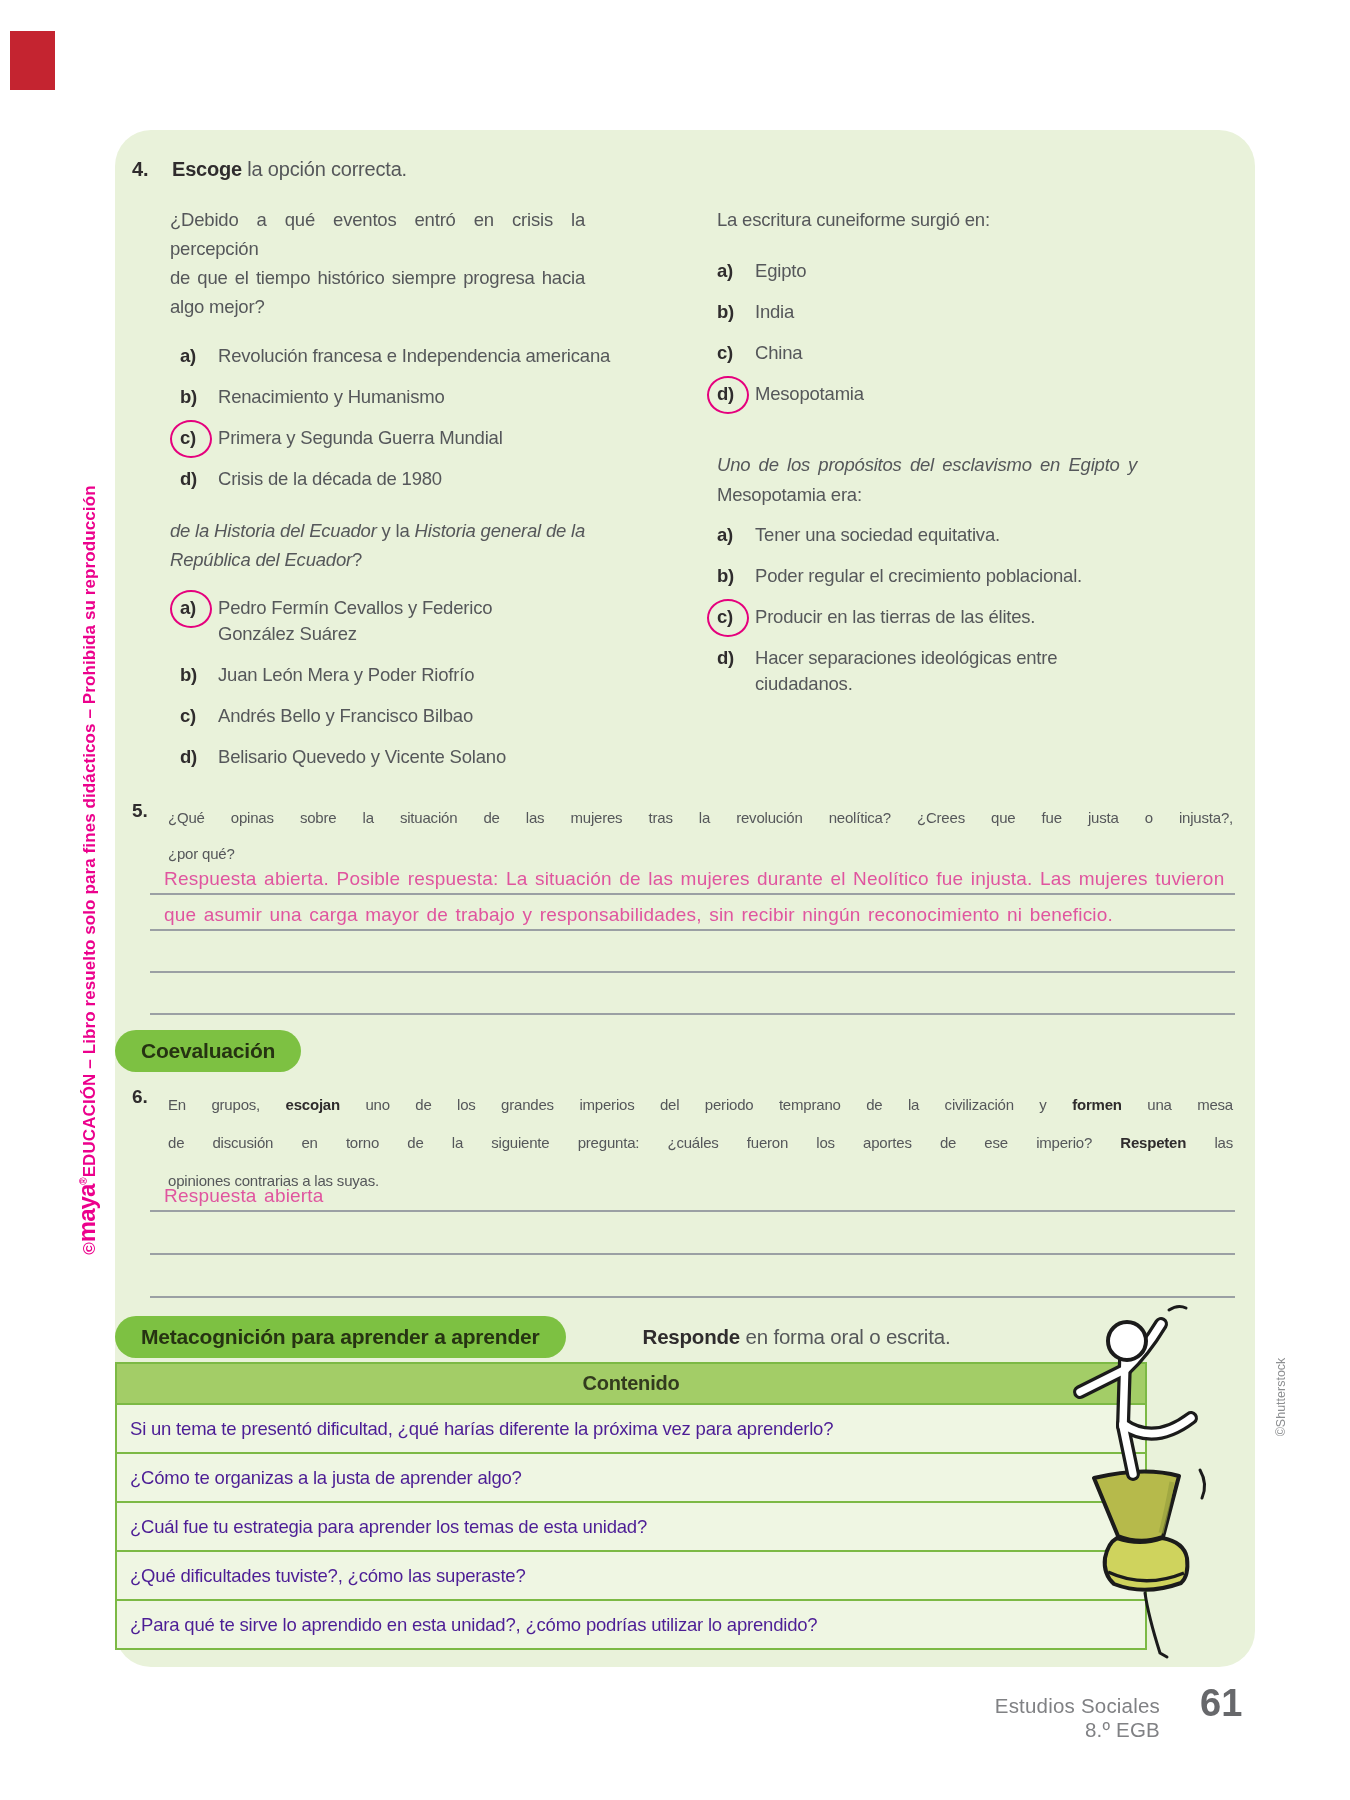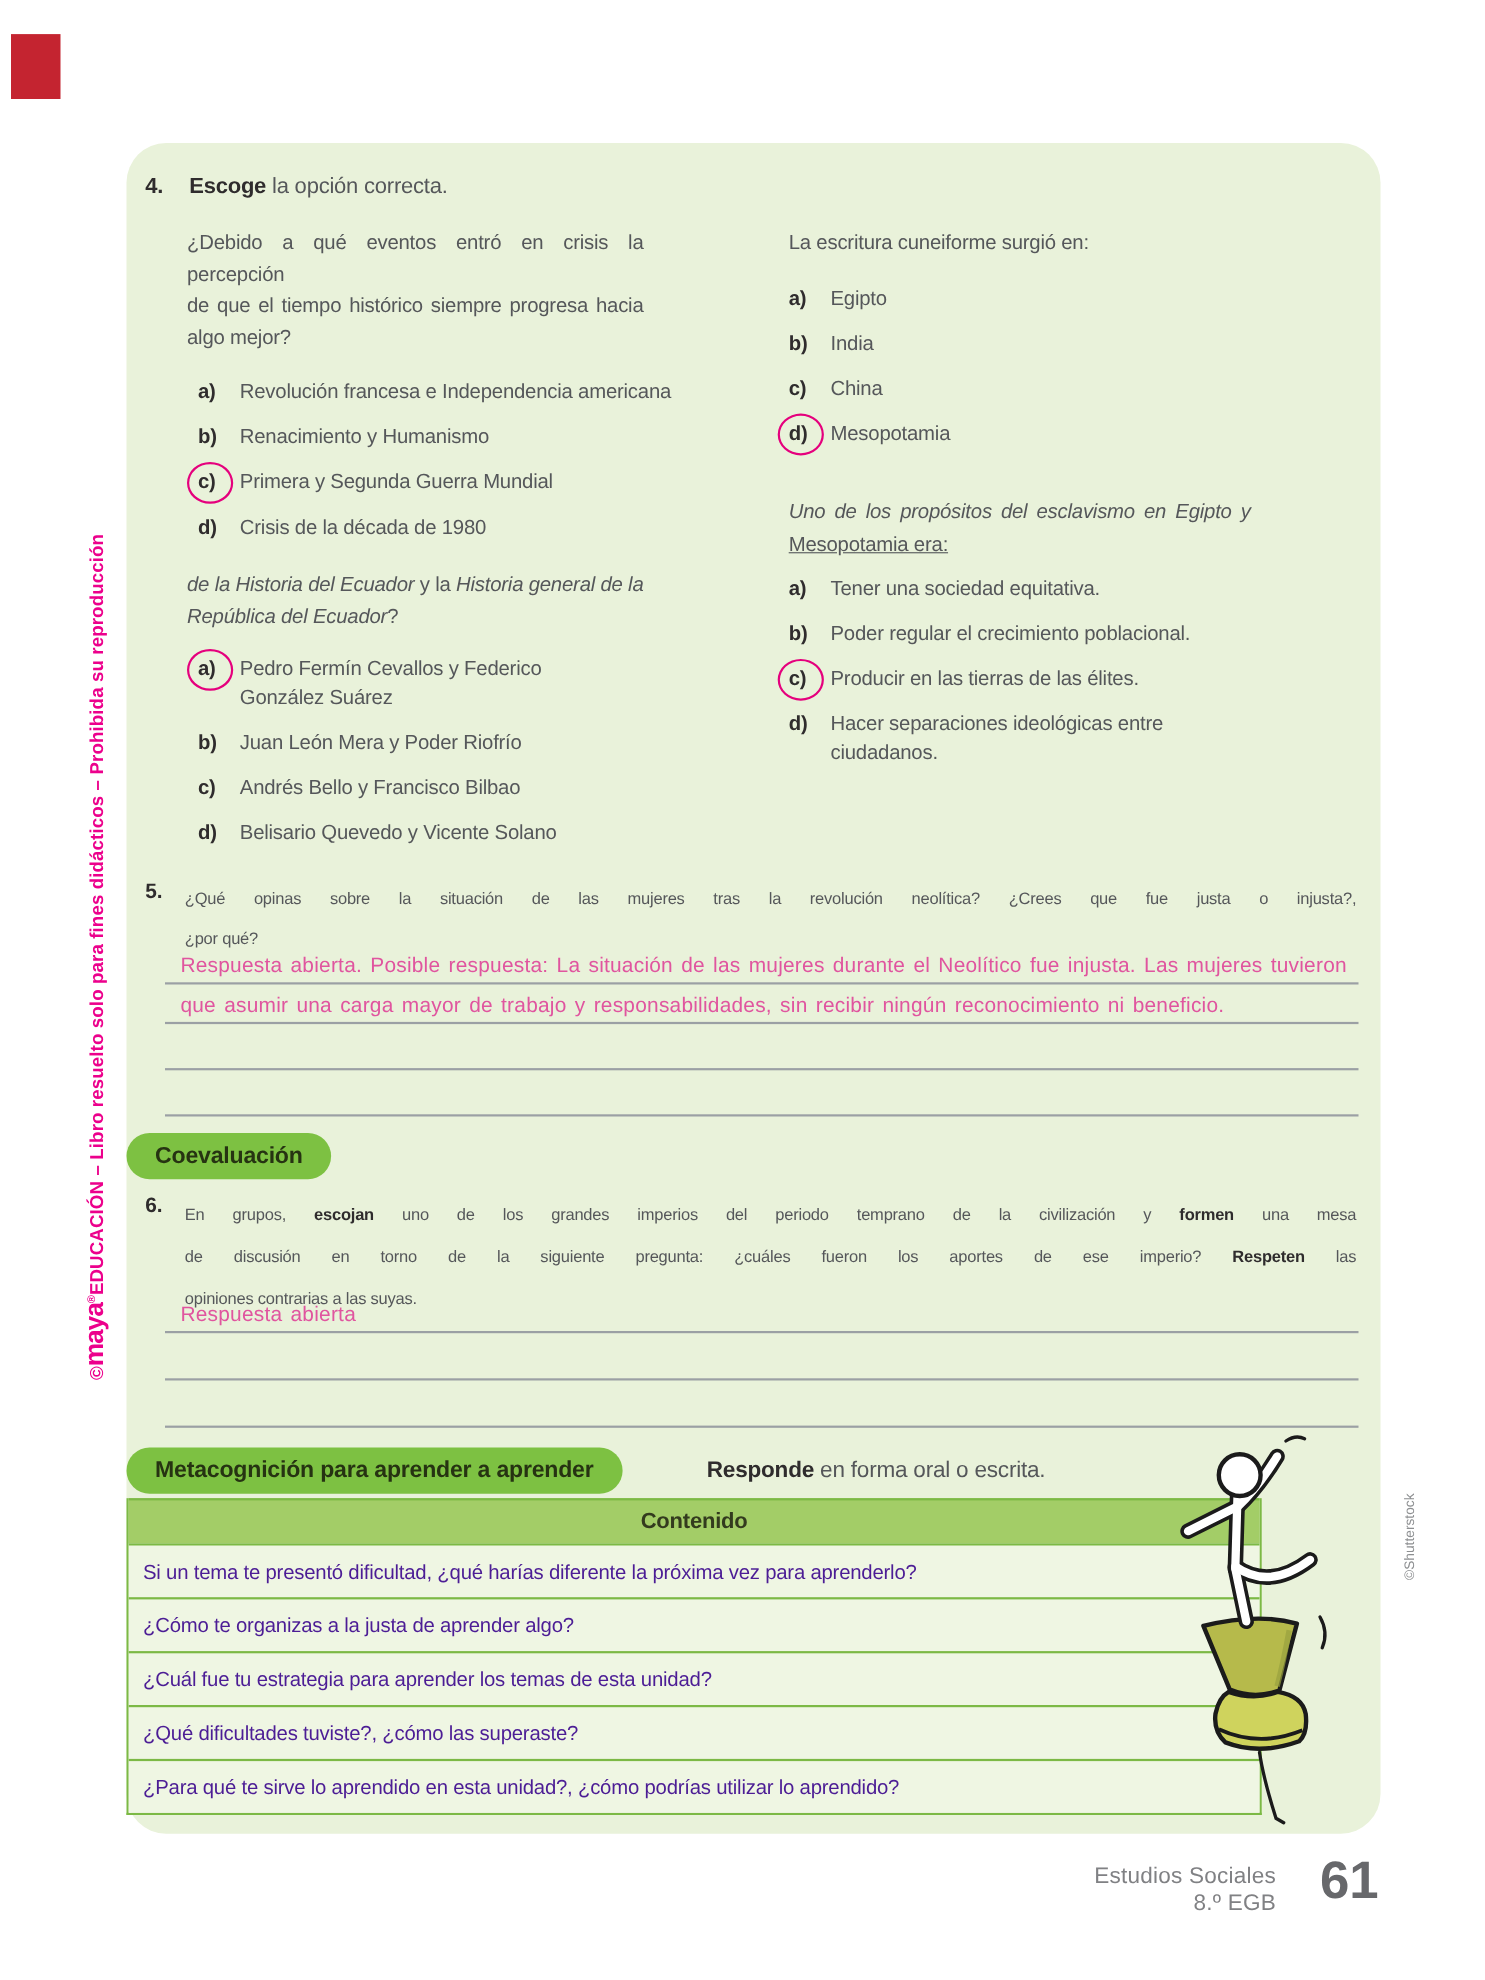--- a/index.html
+++ b/index.html
@@ -72,21 +72,21 @@
   
   .credit { left:1232px; top:1389px; width:100px; height:16px; transform:rotate(-90deg); font-size:12.5px; color:#8d8f91; text-align:center; }
   .sidebar { left:-344px; top:857px; width:860px; height:26px; transform:rotate(-90deg); display:flex; align-items:baseline; justify-content:center; color:#ec008c; white-space:nowrap; }
   .sidebar .s-c { font-size:17px; font-weight:bold; }
   .sidebar .s-brand { font-size:24px; font-weight:bold; letter-spacing:-1px; }
   .sidebar .s-reg { font-size:10px; position:relative; top:-8px; font-weight:bold; }
   .sidebar .s-rest { font-size:17px; font-weight:bold; letter-spacing:0.1px; }
 
   
   .footer-label { left:900px; top:1694px; width:260px; text-align:right; font-size:20.5px; line-height:24px; color:#808184; letter-spacing:0.2px; }
-  .page-num { left:1200px; top:1682px; font-size:48px; font-weight:bold; color:#67686b; }
+  .page-num { left:1200px; top:1682px; font-size:38px; font-weight:bold; color:#67686b; }
 </style>
 </head>
 <body>
 
 <div class="abs corner-mark"></div>
 <div class="abs panel"></div>
 
 <div class="abs ex4-head">
   <span class="num">4.</span><span class="b">Escoge</span><span> la opción correcta.</span>
 </div>
@@ -156,21 +156,21 @@
         <span class="letter">c)</span>
         <span class="otext">China</span>
       </div>
     <div class="opt">
         <span class="letter circled">d)</span>
         <span class="otext">Mesopotamia</span>
       </div>
   </div>
   <div class="qp gap-lg">
     <div class="jline" style="line-height:30px;font-style:italic;">Uno de los propósitos del esclavismo en Egipto y</div>
-    <div style="line-height:30px;text-decoration:underline;">Mesopotamia era:</div>
+    <div style="line-height:30px;">Mesopotamia era:</div>
   </div>
   <div class="opts mt12">
     <div class="opt">
         <span class="letter">a)</span>
         <span class="otext">Tener una sociedad equitativa.</span>
       </div>
     <div class="opt">
         <span class="letter">b)</span>
         <span class="otext">Poder regular el crecimiento poblacional.</span>
       </div>

